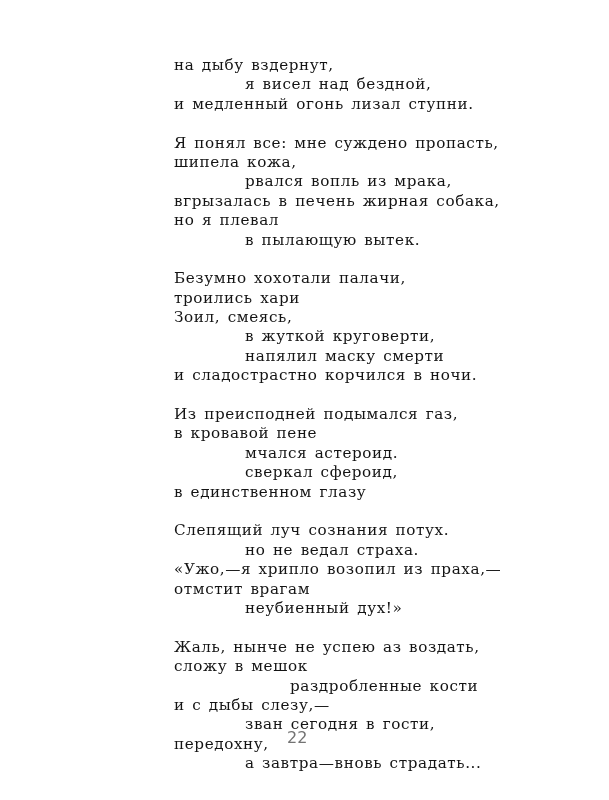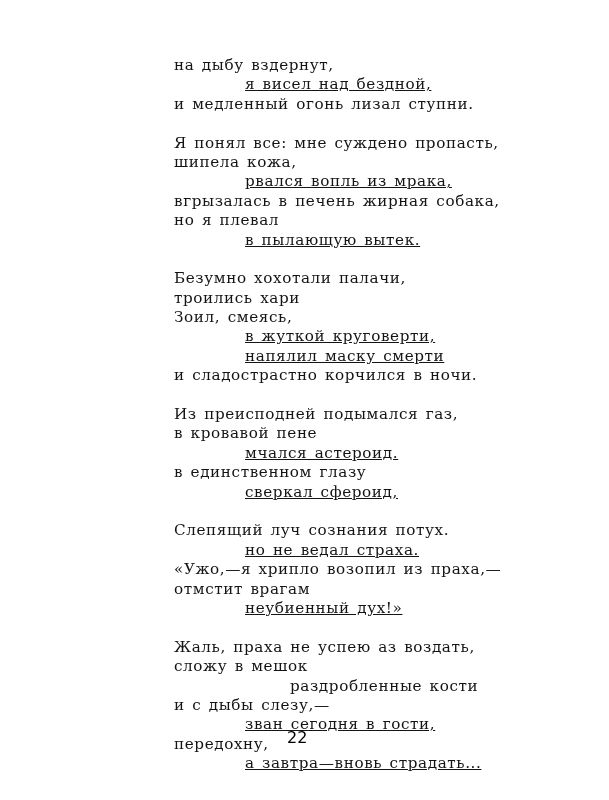--- a/index.html
+++ b/index.html
@@ -5,26 +5,26 @@
   html, body { margin:0; padding:0; background:#ffffff; }
   body { width:609px; height:800px; position:relative; overflow:hidden; }
   .page { position:absolute; left:0; top:0; width:609px; height:800px;padding-left:7px; }
   .poem {
     position:absolute; left:174px; top:56px;
     font-family:"DejaVu Serif", serif;
     font-size:15.2px; color:#141414;
     letter-spacing:0.6px; word-spacing:2px;
   }
   .line { height:19.4px; line-height:19.4px; white-space:nowrap; }
-  .line.i1 { padding-left:71px;text-decoration:underline; }
+  .line.i1 { padding-left:71px; }
   .line.i2 { padding-left:116px; }
   .gap { height:19.4px; }
   .pagenum {
     position:absolute; left:287px; top:728px;
-    font-family:"DejaVu Sans", sans-serif; font-size:16px; color:#000000;
+    font-family:"DejaVu Sans", sans-serif; font-size:16px; color:#737373;
   }
 </style>
 </head>
 <body>
 
 <div class="page">
   <div class="poem" id="poem">
       <div class="line">на дыбу вздернут,</div>
       <div class="line i1">я висел над бездной,</div>
       <div class="line">и медленный огонь лизал ступни.</div>
@@ -39,30 +39,30 @@
       <div class="line">Безумно хохотали палачи,</div>
       <div class="line">троились хари</div>
       <div class="line">Зоил, смеясь,</div>
       <div class="line i1">в жуткой круговерти,</div>
       <div class="line i1">напялил маску смерти</div>
       <div class="line">и сладострастно корчился в ночи.</div>
       <div class="gap"></div>
       <div class="line">Из преисподней подымался газ,</div>
       <div class="line">в кровавой пене</div>
       <div class="line i1">мчался астероид.</div>
+      <div class="line i1">сверкал сфероид,</div>
       <div class="line">в единственном глазу</div>
-      <div class="line i1">сверкал сфероид,</div>
       <div class="gap"></div>
       <div class="line">Слепящий луч сознания потух.</div>
       <div class="line i1">но не ведал страха.</div>
       <div class="line">«Ужо,—я хрипло возопил из праха,—</div>
       <div class="line">отмстит врагам</div>
       <div class="line i1">неубиенный дух!»</div>
       <div class="gap"></div>
-      <div class="line">Жаль, праха не успею аз воздать,</div>
+      <div class="line">Жаль, нынче не успею аз воздать,</div>
       <div class="line">сложу в мешок</div>
       <div class="line i2">раздробленные кости</div>
       <div class="line">и с дыбы слезу,—</div>
       <div class="line i1">зван сегодня в гости,</div>
       <div class="line">передохну,</div>
       <div class="line i1">а завтра—вновь страдать...</div>
     </div>
   <div class="pagenum">22</div>
 </div>
 

